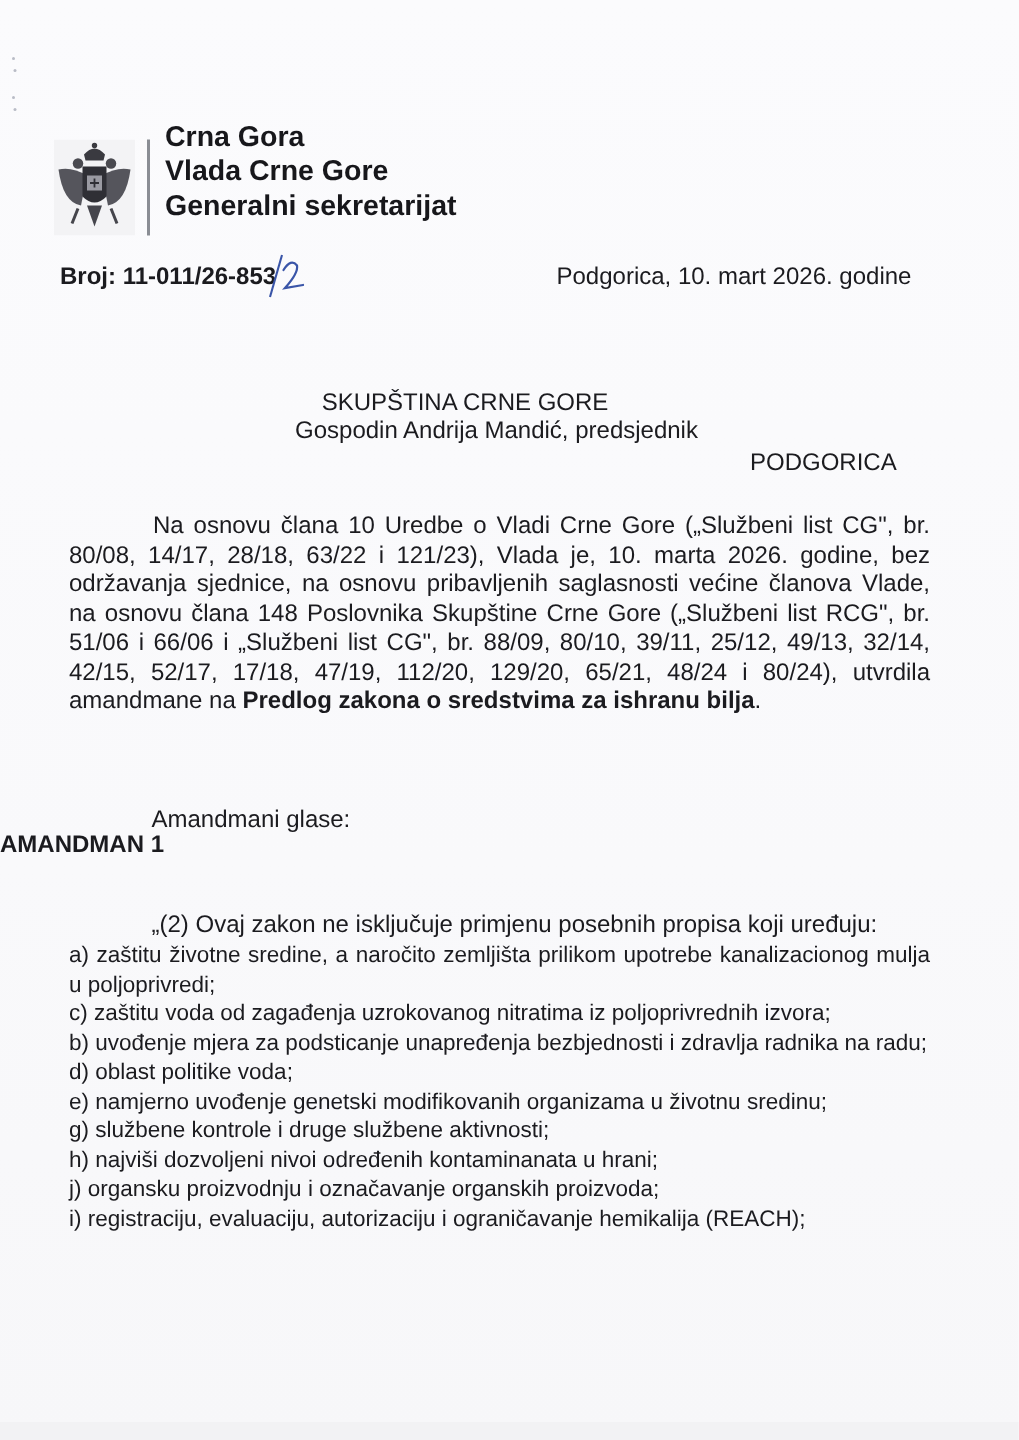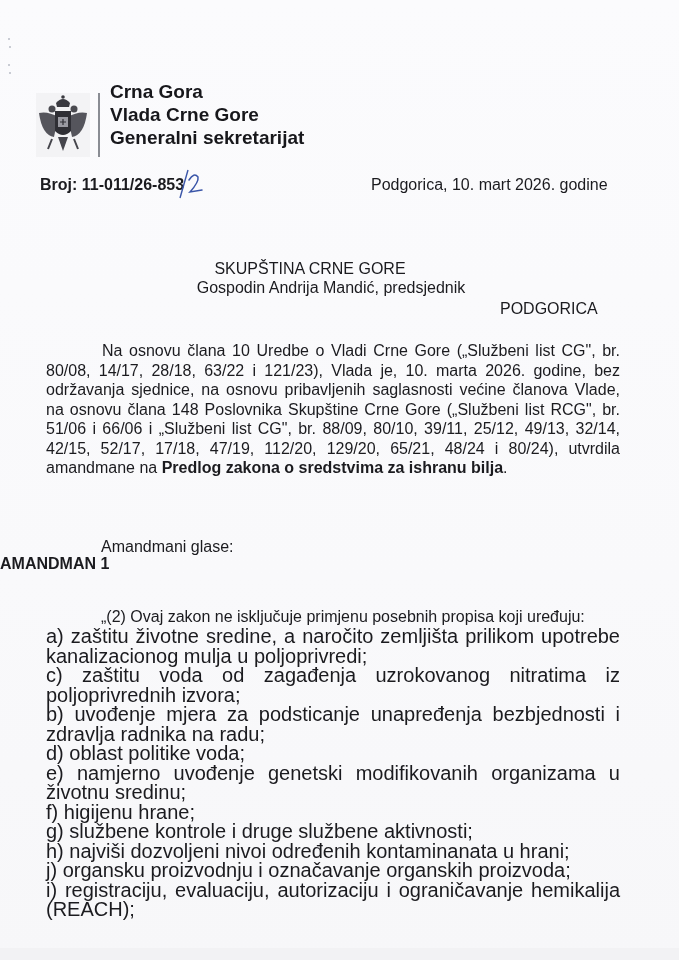--- a/index.html
+++ b/index.html
@@ -31,21 +31,21 @@
 
   .para { position:absolute; left:46px; top:341px; width:574px; font-size:16px; line-height:19.5px; text-align:justify; }
   .para .indent { display:inline-block; width:56px; }
   .para b { font-weight:bold; }
 
   .glase { left:101px; top:509px;margin-top:28px; }
   .amhead { left:0; width:628px; text-align:left; top:554px; font-weight:bold; }
   .u2 { left:101px; top:588px; }
   .quote { left:101px; top:607px; }
 
-  .items { position:absolute; left:46px; top:627px; width:574px; font-size:20px; line-height:19.5px; }
+  .items { position:absolute; left:46px; top:627px; width:574px; font-size:15px; line-height:19.5px; }
   .items .it { text-align:justify; text-align-last:left; }
 </style>
 </head>
 <body>
 
 <div class="page">
   <div class="specks">
     <i style="left:2px;top:0"></i>
       <i style="left:3px;top:8px"></i>
       <i style="left:2px;top:26px"></i>
@@ -95,21 +95,20 @@
 
   <div class="abs amhead">AMANDMAN 1</div>
   <div class="abs quote">„(2) Ovaj zakon ne isključuje primjenu posebnih propisa koji uređuju:</div>
 
   <div class="items">
     <div class="it">a) zaštitu životne sredine, a naročito zemljišta prilikom upotrebe kanalizacionog mulja u poljoprivredi;</div>
     <div class="it">c) zaštitu voda od zagađenja uzrokovanog nitratima iz poljoprivrednih izvora;</div>
     <div class="it">b) uvođenje mjera za podsticanje unapređenja bezbjednosti i zdravlja radnika na radu;</div>
     <div class="it">d) oblast politike voda;</div>
     <div class="it">e) namjerno uvođenje genetski modifikovanih organizama u životnu sredinu;</div>
-    <div class="it">f) higijenu hrane;</div>
     <div class="it">g) službene kontrole i druge službene aktivnosti;</div>
     <div class="it">h) najviši dozvoljeni nivoi određenih kontaminanata u hrani;</div>
     <div class="it">j) organsku proizvodnju i označavanje organskih proizvoda;</div>
     <div class="it">i) registraciju, evaluaciju, autorizaciju i ograničavanje hemikalija (REACH);</div>
   </div>
 
   <div class="scan-edge"></div>
 </div>
 
 </body></html>

